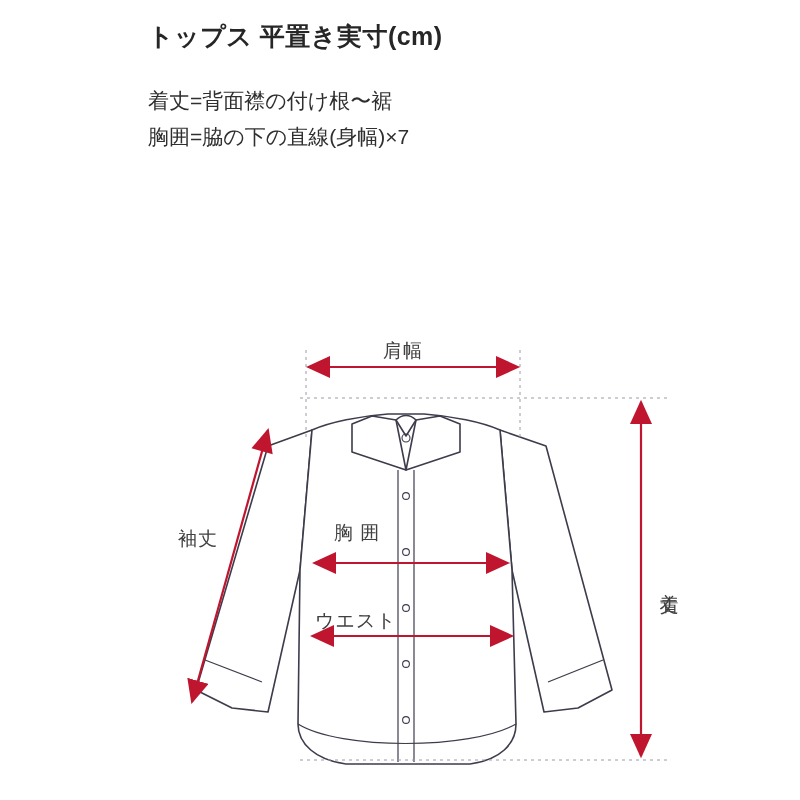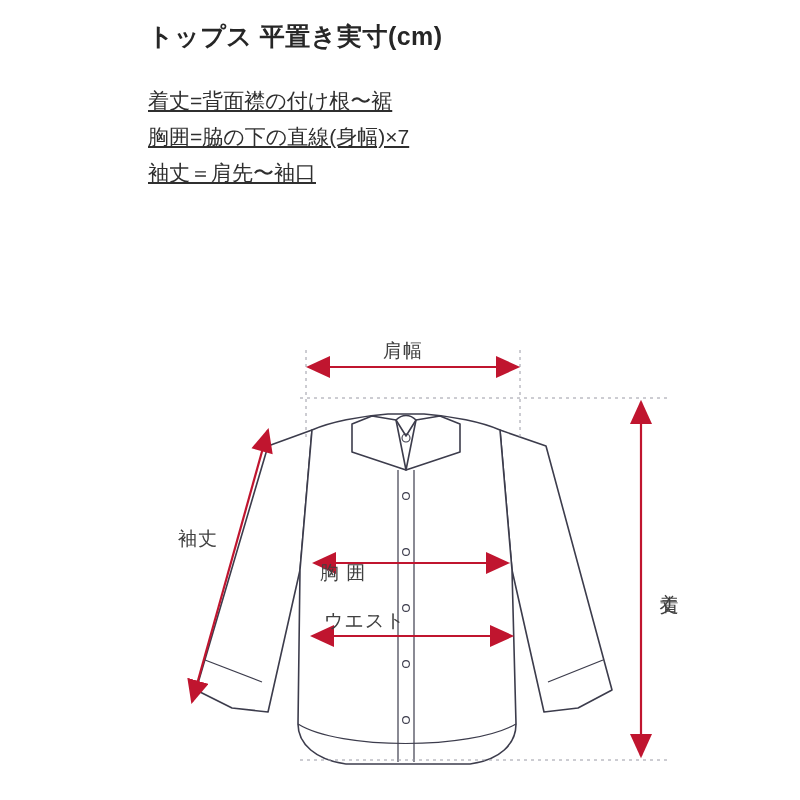--- a/index.html
+++ b/index.html
@@ -30,57 +30,55 @@
     color: #262626;
     white-space: nowrap;
   }
   .legend {
     position: absolute;
     left: 148px;
     top: 83px;
     font-size: 21px;
     line-height: 36px;
     color: #2f2f2f;
-    text-decoration: underline;
   }
   .legend div {
     white-space: nowrap;
   }
   .diagram {
     position: absolute;
     left: 0;
     top: 320px;
     width: 800px;
     height: 480px;
   }
   .dim-label {
     position: absolute;
     font-size: 19px;
     color: #404040;
     white-space: nowrap;
     letter-spacing: 1px;
   }
   .lbl-kata  { left: 383px; top: 18px; }
   .lbl-sode  { left: 178px; top: 198px; margin-top: 8px; }
-  .lbl-mune  { left: 320px; top: 200px; margin-top: 40px; }
-  .lbl-waist { left: 324px; top: 288px; }
+  .lbl-mune  { left: 334px; top: 200px; }
+  .lbl-waist { left: 315px; top: 288px; }
   .lbl-kitake{ left: 656px; top: 258px; }
   .lbl-vert  { writing-mode: vertical-rl; text-orientation: upright; letter-spacing: 2px; }
 </style>
 </head>
 <body>
 
 <div class="page">
 
   <div class="title">トップス 平置き実寸(cm)</div>
 
   <div class="legend">
     <div>着丈=背面襟の付け根〜裾</div>
     <div>胸囲=脇の下の直線(身幅)×7</div>
-    <div>袖丈＝肩先〜袖口</div>
   </div>
 
   <div class="diagram">
 
     <svg width="800" height="480" viewBox="0 0 800 480">
       <defs>
         <marker id="arrR" markerWidth="12" markerHeight="12" refX="10" refY="5" orient="auto">
           <path d="M0,0 L11,5 L0,10 z" fill="#c0152f"></path>
         </marker>
         <marker id="arrL" markerWidth="12" markerHeight="12" refX="1" refY="5" orient="auto">

